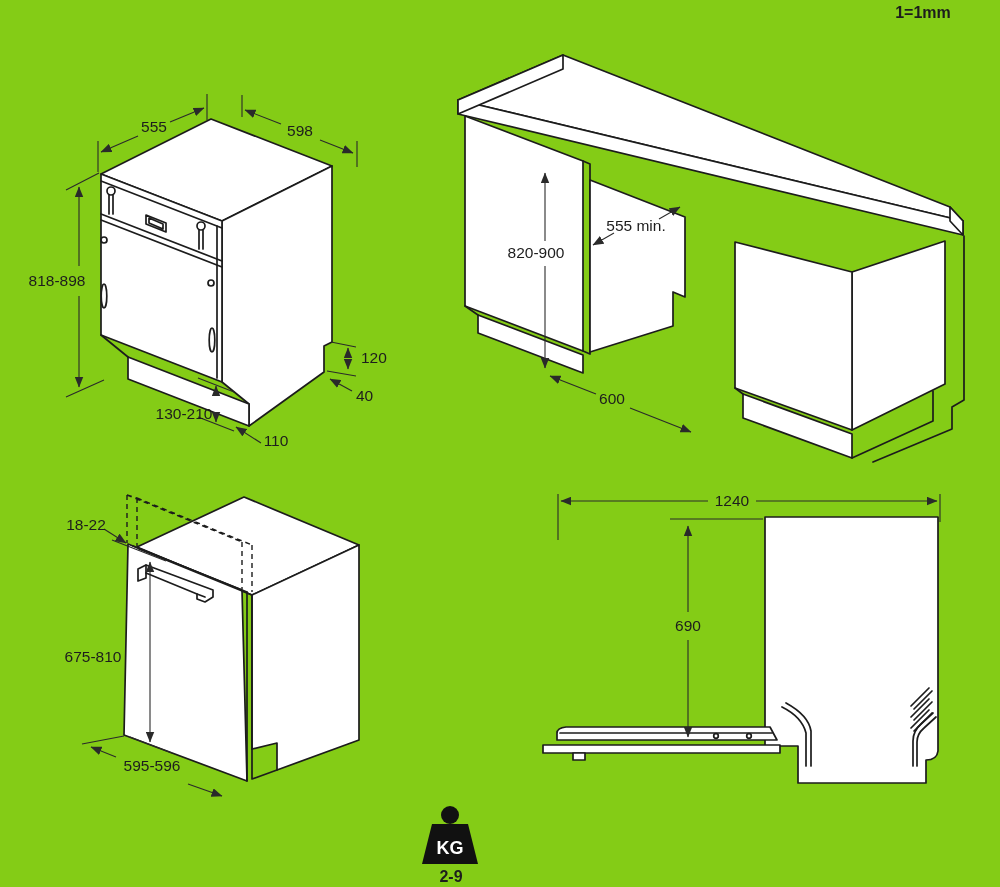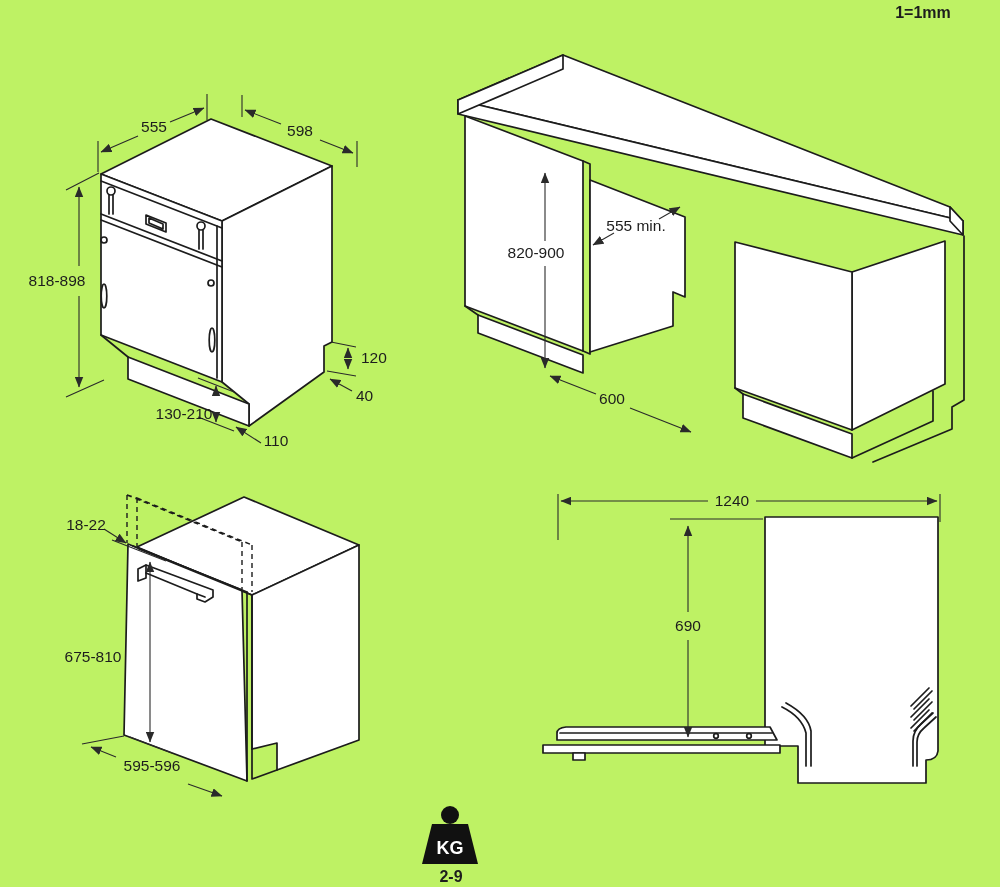--- a/index.html
+++ b/index.html
@@ -1,16 +1,16 @@
 <!DOCTYPE html>
 <html><head>
 <meta charset="utf-8">
 <style>
   html,body{margin:0;padding:0;background:#fff;}
-  #stage{position:relative;width:1000px;height:887px;background:#bef264;overflow:hidden;
+  #stage{position:relative;width:1000px;height:887px;background:#84cc16;overflow:hidden;
          font-family:"Liberation Sans", sans-serif;}
   svg{position:absolute;left:0;top:0;}
   svg text{font-family:"Liberation Sans", sans-serif;fill:#1d1d1d;font-size:15.5px;}
   svg text.big{font-size:16px;}
   .obj{stroke:#1c1c1c;stroke-width:1.7;fill:none;stroke-linejoin:round;stroke-linecap:round;}
   .objf{stroke:#1c1c1c;stroke-width:1.7;fill:#ffffff;stroke-linejoin:round;}
   .dim{stroke:#2a2a2a;stroke-width:1.1;fill:none;}
   .dash{stroke:#1c1c1c;stroke-width:1.4;fill:none;stroke-dasharray:5 4;}
   .blk{fill:#111;stroke:none;}
   text.wh{fill:#ffffff;font-weight:bold;font-size:18px;}

